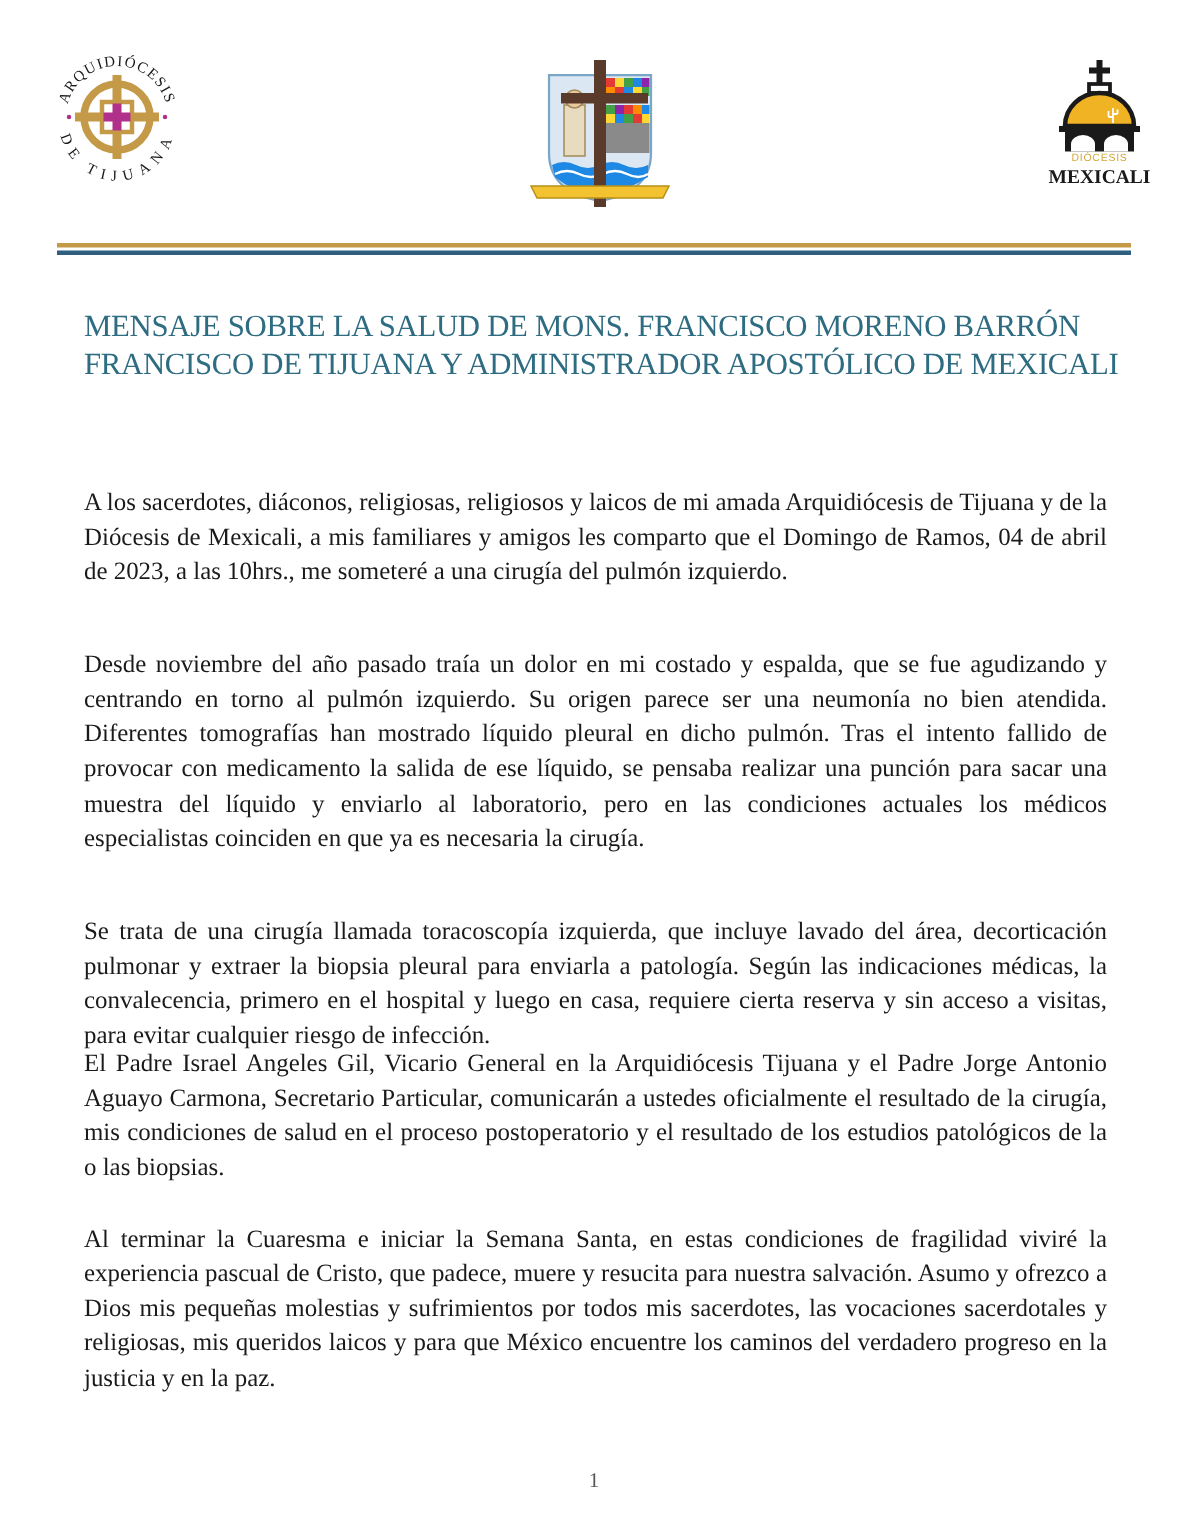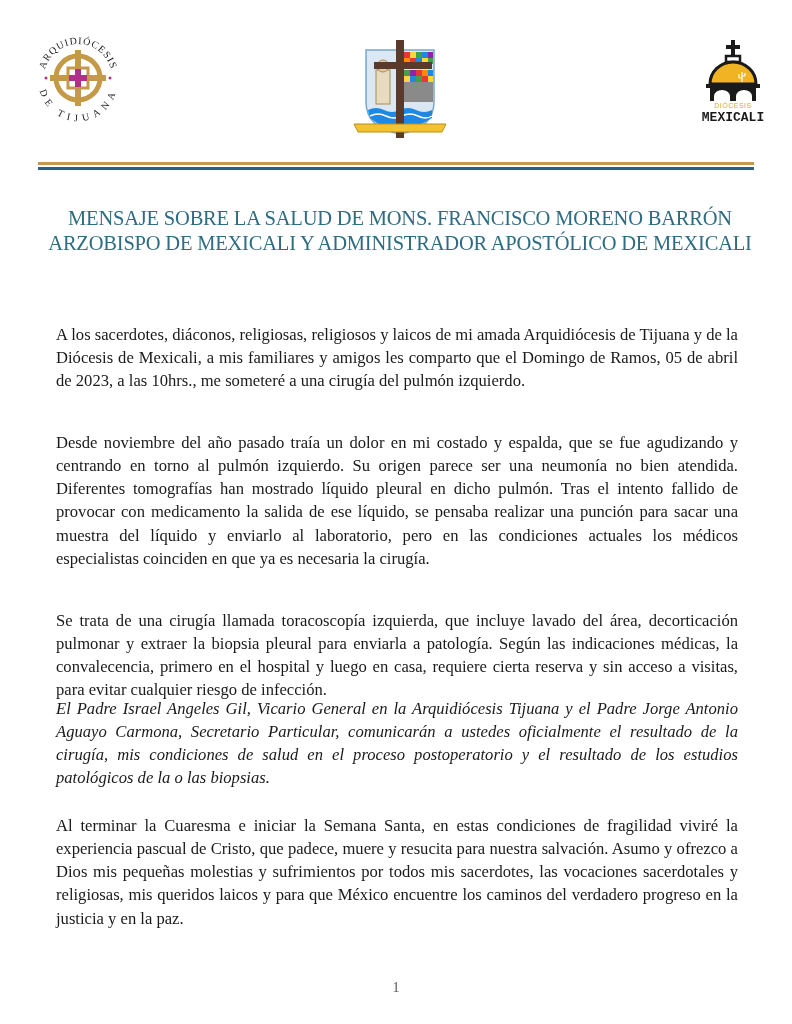--- a/index.html
+++ b/index.html
@@ -11,41 +11,41 @@
     .logo svg { display: block; }
     #logo-tijuana { left: 32px; top: 32px; width: 92px; height: 92px; }
     #logo-center { left: 346px; top: 32px; width: 108px; height: 108px; }
     #logo-mexicali { left: 700px; top: 40px; width: 66px; height: 92px; }
     .mex-text-small {
       position: absolute; left: 0; top: 62px; width: 66px; text-align: center;
       font-family: "Liberation Sans", "DejaVu Sans", sans-serif; font-size: 7px; color: #d4a83a; letter-spacing: 0.5px;
     }
     .mex-text-big {
       position: absolute; left: -4px; top: 70px; width: 74px; text-align: center;
-      font-family: Liberation Mono, monospace; font-weight: bold; font-size: 13px; color: #1a1a1a;
+      font-family: Liberation Serif, serif; font-weight: bold; font-size: 13px; color: #1a1a1a;
     }
     .rule { position: absolute; left: 38px; width: 716px; }
     .rule-gold { top: 162px; height: 3px; background: #c49a49; }
     .rule-blue { top: 167px; height: 3px; background: #2e5f7e; }
 
     .title {
-      position: absolute; left: 44px; width: 712px; text-align: center;
+      position: absolute; left: 56px; width: 712px; 
       color: #2e6c82; font-size: 20.5px; line-height: 24px; letter-spacing: -0.2px;
     }
     .title-1 { top: 206px; }
     .title-2 { top: 231px; }
 
     .body {
       position: absolute; left: 56px; width: 682px;
       font-size: 16.6px; line-height: 23.3px; text-align: justify; color: #1a1a1a;
     }
     .p1 { top: 306px; }
     .p2 { top: 414px; }
     .p3 { top: 592px; }
-    .p4 { top: 680px; font-style: italic; }
+    .p4 { top: 680px; }
     .p5 { top: 797px; }
     .page-num {
       position: absolute; left: 0; top: 980px; width: 792px; text-align: center;
       font-size: 14px; color: #555;
     }
   </style>
 </head>
 <body>
 
 <div class="logo" id="logo-tijuana">
@@ -120,21 +120,21 @@
     <path d="M 42 42 L 42 32 M 39 38 L 39 34 M 45 36 L 45 33 M 39 38 L 42 38 M 45 36 L 42 36" stroke="#ffffff" stroke-width="1.2" fill="none"></path>
   </svg>
   <div class="mex-text-small">DIÓCESIS</div>
   <div class="mex-text-big">MEXICALI</div>
 </div>
 
 <div class="rule rule-gold"></div>
 <div class="rule rule-blue"></div>
 
 <div class="title title-1">MENSAJE SOBRE LA SALUD DE MONS. FRANCISCO MORENO BARRÓN</div>
-<div class="title title-2">ARZOBISPO DE MEXICALI Y ADMINISTRADOR APOSTÓLICO DE MEXICALI</div>
+<div class="title title-2">FRANCISCO DE TIJUANA Y ADMINISTRADOR APOSTÓLICO DE MEXICALI</div>
 
-<p class="body p1">A los sacerdotes, diáconos, religiosas, religiosos y laicos de mi amada Arquidiócesis de Tijuana y de la Diócesis de Mexicali, a mis familiares y amigos les comparto que el Domingo de Ramos, 05 de abril de 2023, a las 10hrs., me someteré a una cirugía del pulmón izquierdo.</p>
+<p class="body p1">A los sacerdotes, diáconos, religiosas, religiosos y laicos de mi amada Arquidiócesis de Tijuana y de la Diócesis de Mexicali, a mis familiares y amigos les comparto que el Domingo de Ramos, 04 de abril de 2023, a las 10hrs., me someteré a una cirugía del pulmón izquierdo.</p>
 <p class="body p2">Desde noviembre del año pasado traía un dolor en mi costado y espalda, que se fue agudizando y centrando en torno al pulmón izquierdo. Su origen parece ser una neumonía no bien atendida. Diferentes tomografías han mostrado líquido pleural en dicho pulmón. Tras el intento fallido de provocar con medicamento la salida de ese líquido, se pensaba realizar una punción para sacar una muestra del líquido y enviarlo al laboratorio, pero en las condiciones actuales los médicos especialistas coinciden en que ya es necesaria la cirugía.</p>
 <p class="body p3">Se trata de una cirugía llamada toracoscopía izquierda, que incluye lavado del área, decorticación pulmonar y extraer la biopsia pleural para enviarla a patología. Según las indicaciones médicas, la convalecencia, primero en el hospital y luego en casa, requiere cierta reserva y sin acceso a visitas, para evitar cualquier riesgo de infección.</p>
 <p class="body p4">El Padre Israel Angeles Gil, Vicario General en la Arquidiócesis Tijuana y el Padre Jorge Antonio Aguayo Carmona, Secretario Particular, comunicarán a ustedes oficialmente el resultado de la cirugía, mis condiciones de salud en el proceso postoperatorio y el resultado de los estudios patológicos de la o las biopsias.</p>
 <p class="body p5">Al terminar la Cuaresma e iniciar la Semana Santa, en estas condiciones de fragilidad viviré la experiencia pascual de Cristo, que padece, muere y resucita para nuestra salvación. Asumo y ofrezco a Dios mis pequeñas molestias y sufrimientos por todos mis sacerdotes, las vocaciones sacerdotales y religiosas, mis queridos laicos y para que México encuentre los caminos del verdadero progreso en la justicia y en la paz.</p>
 
 <div class="page-num">1</div>
 
 </body></html>

